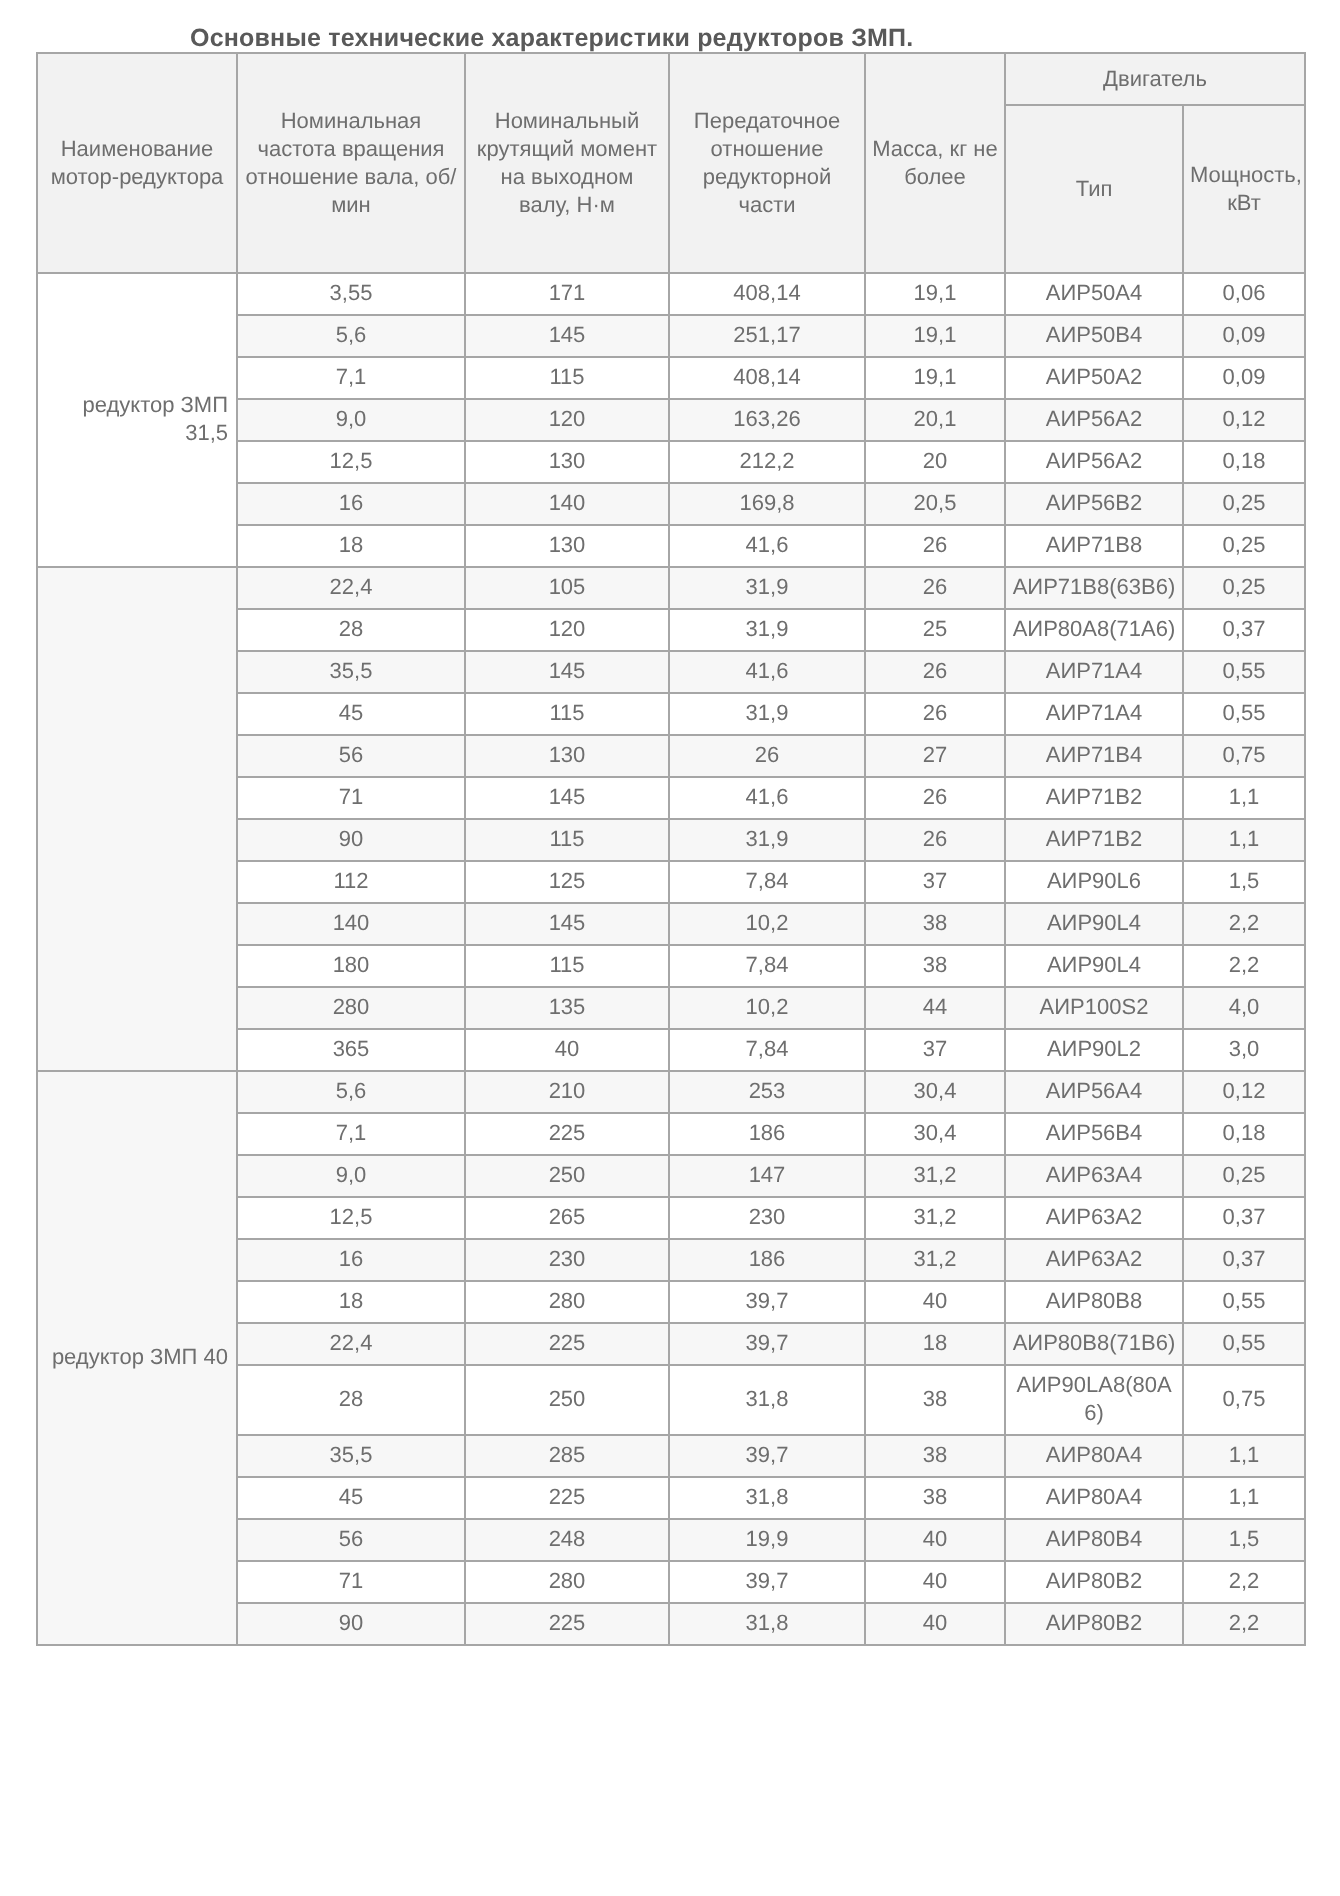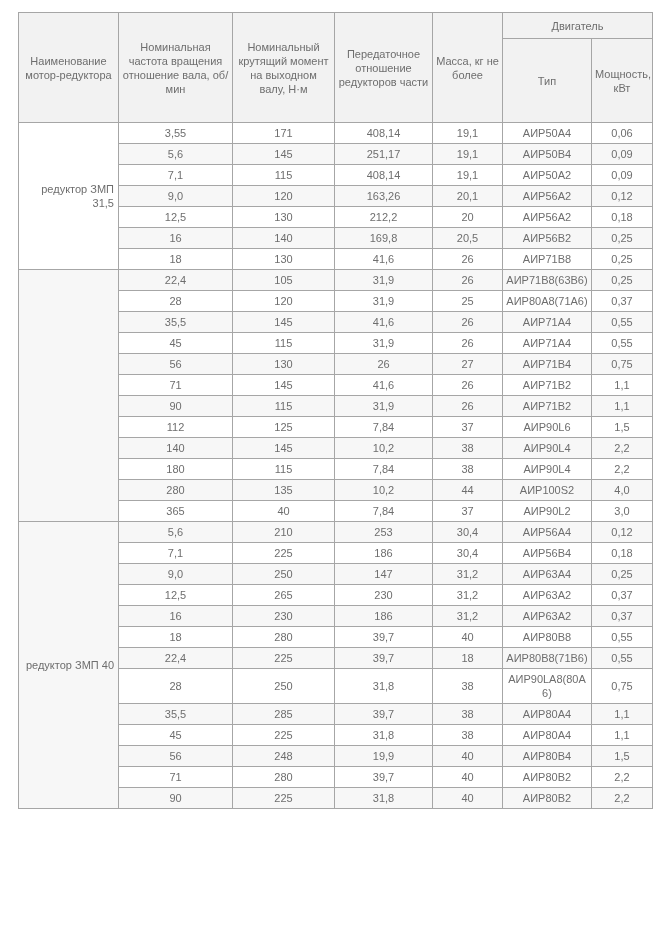--- a/index.html
+++ b/index.html
@@ -47,37 +47,38 @@
   .spec-table thead tr.sub-row th { height: 84px; }
   .spec-table td { padding: 3px 2px; height: 21px; }
   .spec-table tbody tr:nth-child(even) td { background: #f7f7f7; }
   .spec-table td.col-type { word-break: break-all; margin-top: 16px; }
   .spec-table td.col-name { padding: 3px 4px; text-align: right; }
 </style>
 </head>
 <body>
 
 <div class="page">
+  <div class="doc-title">Основные технические характеристики редукторов ЗМП.</div>
 
   <table class="spec-table">
     <colgroup>
       <col style="width:100px">
       <col style="width:114px">
       <col style="width:102px">
       <col style="width:98px">
       <col style="width:70px">
       <col style="width:89px">
       <col style="width:61px">
     </colgroup>
     <thead>
       <tr class="motor-row">
         <th rowspan="2">Наименование мотор-редуктора</th>
         <th rowspan="2">Номинальная частота вращения отношение вала, об/ мин</th>
         <th rowspan="2">Номинальный крутящий момент на выходном валу, Н·м</th>
-        <th rowspan="2">Передаточное отношение редукторов части</th>
+        <th rowspan="2">Передаточное отношение редукторной части</th>
         <th rowspan="2">Масса, кг не более</th>
         <th colspan="2" class="motor-span">Двигатель</th>
       </tr>
       <tr class="sub-row">
         <th>Тип</th>
         <th>Мощность, кВт</th>
       </tr>
     </thead>
     <tbody>
         <tr>

